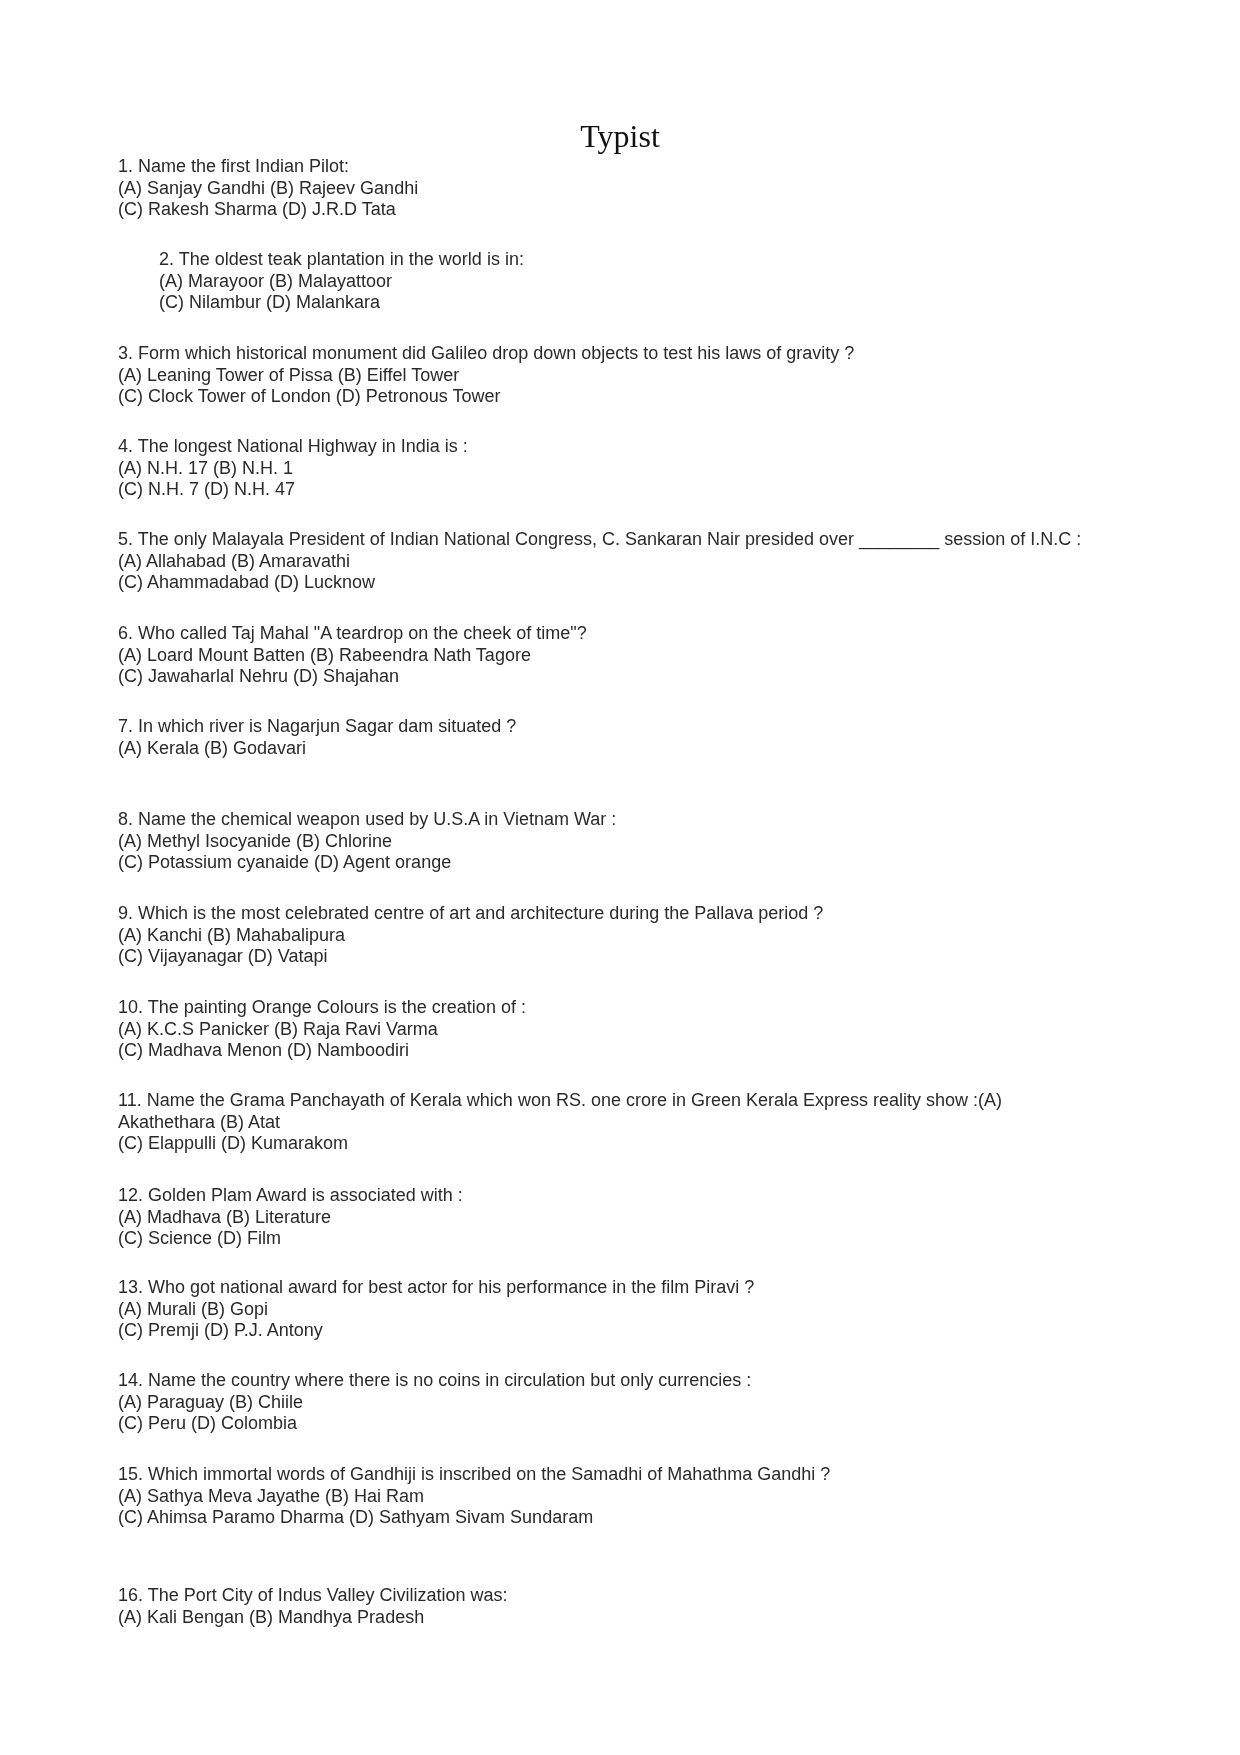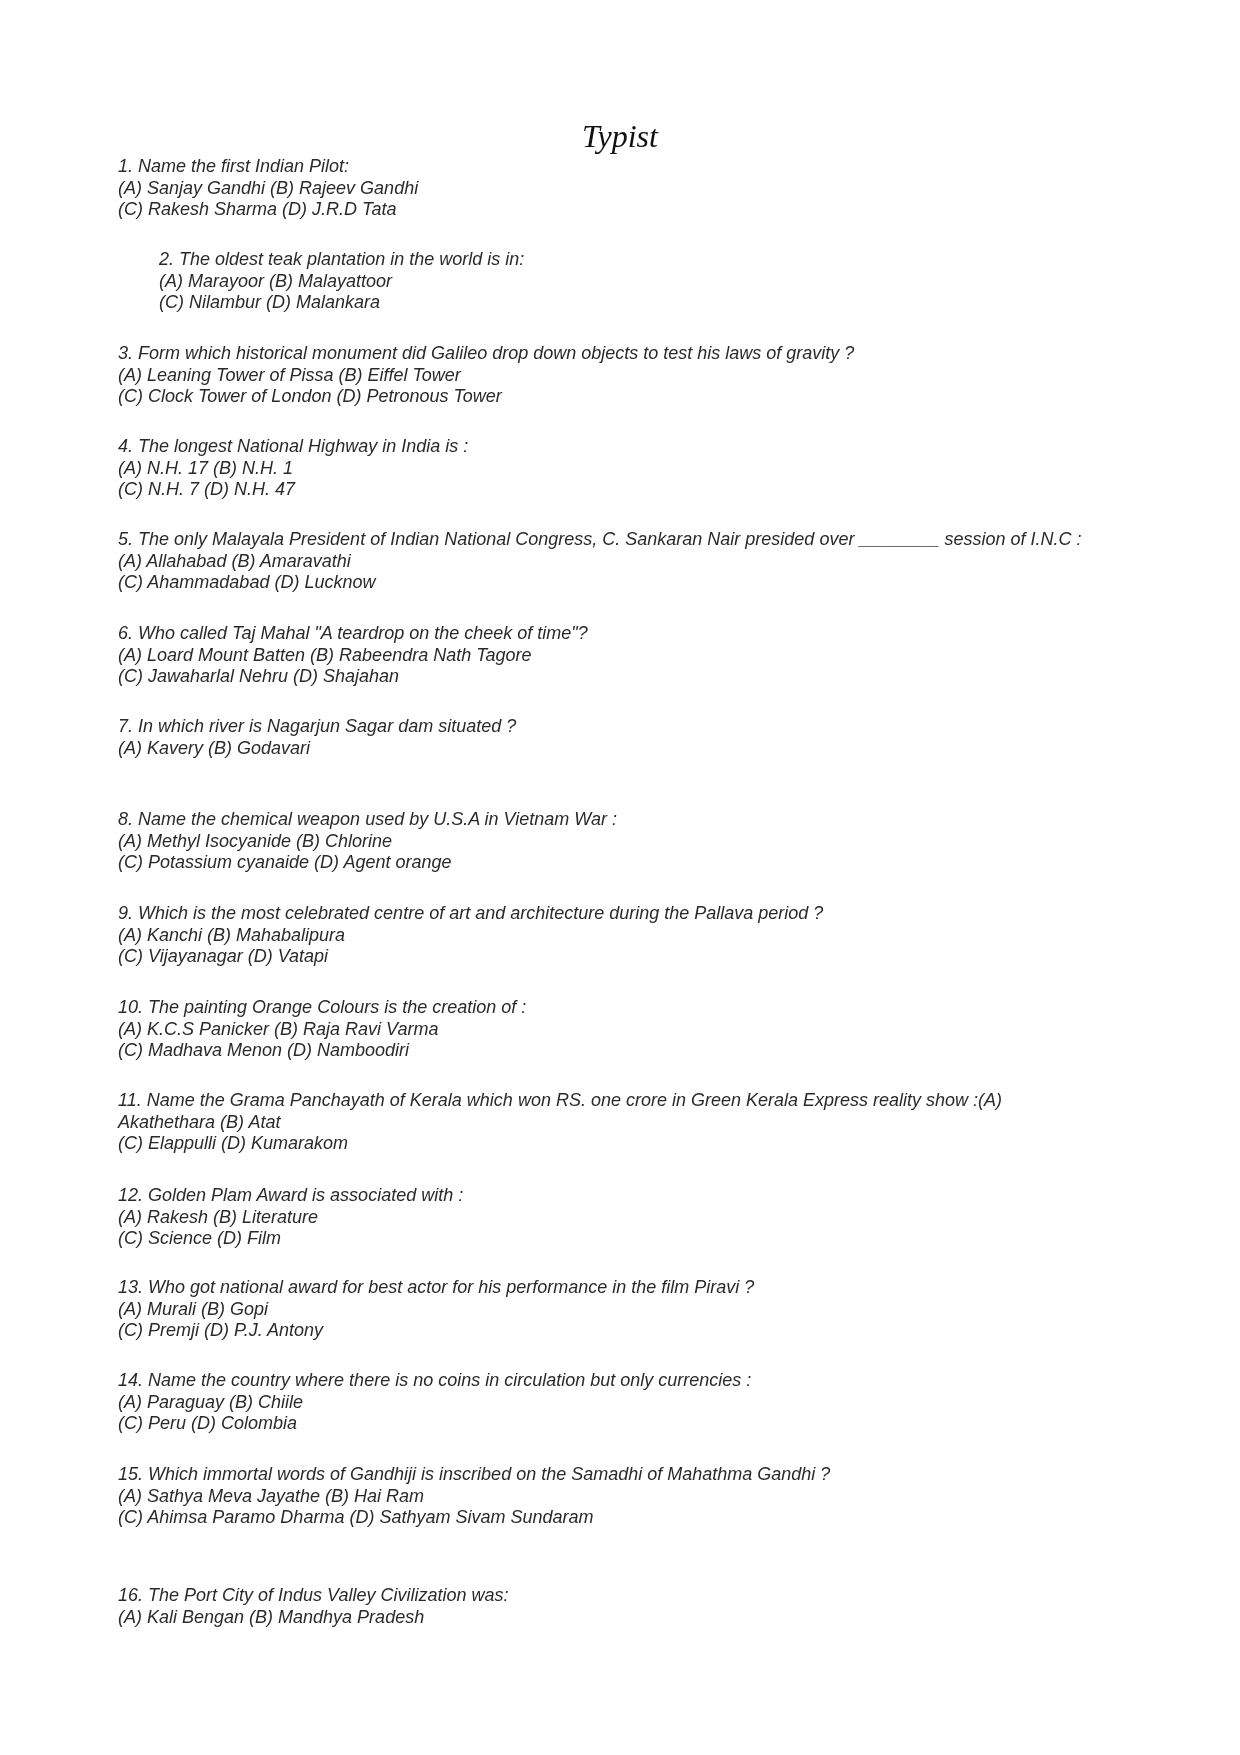--- a/index.html
+++ b/index.html
@@ -1,17 +1,17 @@
 <!DOCTYPE html>
 <html><head>
 <meta charset="utf-8">
 <style>
   html, body { margin: 0; padding: 0; background: #ffffff; }
   body { width: 1240px; height: 1755px; position: relative; overflow: hidden; }
-  .page { position: absolute; left: 0; top: 0; width: 1240px; height: 1755px; background: #ffffff; font-style: italic; }
+  .page { position: absolute; left: 0; top: 0; width: 1240px; height: 1755px; background: #ffffff; }
   .title {
     position: absolute; left: 0; width: 1240px; top: 117px;
     text-align: center;
     font-family: "Liberation Serif", "DejaVu Serif", serif;
     font-size: 32px; line-height: 38px; color: #111111;
   }
   .question {
     position: absolute; left: 118px; width: 1020px;
     font-family: "Liberation Sans", "DejaVu Sans", sans-serif;
     font-size: 18px; line-height: 21.5px; color: #2a2a2a;
@@ -56,21 +56,21 @@
   </div>
 
   <div class="question" style="top:623px;">
     <span class="line">6. Who called Taj Mahal "A teardrop on the cheek of time"?</span>
     <span class="line">(A) Loard Mount Batten (B) Rabeendra Nath Tagore</span>
     <span class="line">(C) Jawaharlal Nehru (D) Shajahan</span>
   </div>
 
   <div class="question" style="top:716px;">
     <span class="line">7. In which river is Nagarjun Sagar dam situated ?</span>
-    <span class="line">(A) Kavery (B) Godavari</span>
+    <span class="line">(A) Kerala (B) Godavari</span>
   </div>
 
   <div class="question" style="top:809px;">
     <span class="line">8. Name the chemical weapon used by U.S.A in Vietnam War :</span>
     <span class="line">(A) Methyl Isocyanide (B) Chlorine</span>
     <span class="line">(C) Potassium cyanaide (D) Agent orange</span>
   </div>
 
   <div class="question" style="top:903px;">
     <span class="line">9. Which is the most celebrated centre of art and architecture during the Pallava period ?</span>
@@ -85,21 +85,21 @@
   </div>
 
   <div class="question" style="top:1090px;">
     <span class="line">11. Name the Grama Panchayath of Kerala which won RS. one crore in Green Kerala Express reality show :(A)</span>
     <span class="line">Akathethara (B) Atat</span>
     <span class="line">(C) Elappulli (D) Kumarakom</span>
   </div>
 
   <div class="question" style="top:1185px;">
     <span class="line">12. Golden Plam Award is associated with :</span>
-    <span class="line">(A) Rakesh (B) Literature</span>
+    <span class="line">(A) Madhava (B) Literature</span>
     <span class="line">(C) Science (D) Film</span>
   </div>
 
   <div class="question" style="top:1277px;">
     <span class="line">13. Who got national award for best actor for his performance in the film Piravi ?</span>
     <span class="line">(A) Murali (B) Gopi</span>
     <span class="line">(C) Premji (D) P.J. Antony</span>
   </div>
 
   <div class="question" style="top:1370px;">

